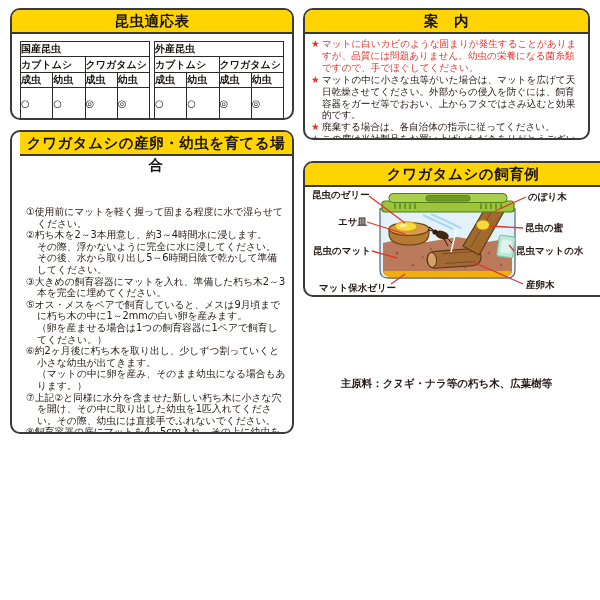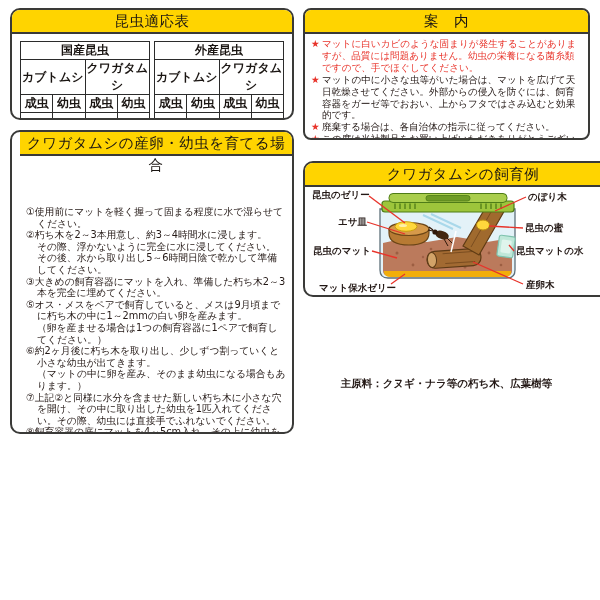--- a/index.html
+++ b/index.html
@@ -7,37 +7,37 @@
     width:600px;height:600px;background:#ffffff;position:relative;
     font-family:"DejaVu Sans","Liberation Sans",sans-serif;
     color:#231815;-webkit-font-smoothing:antialiased;
   }
   .panel{
     position:absolute;border:2px solid #3a3a38;border-radius:10px;
     background:#ffffff;overflow:hidden;box-sizing:border-box;
   }
   .panel-title{
     background:#ffd400;border-bottom:2px solid #3a3a38;
-    text-align:center;font-weight:normal;font-size:14.5px;
+    text-align:center;font-weight:bold;font-size:14.5px;
     height:22px;line-height:22px;letter-spacing:.5px;color:#1a1512;
   }
   
   #panel-table{left:10px;top:8px;width:284px;height:112px;}
   #panel-table .body{display:flex;justify-content:space-between;padding:7px 8px 0 8px;}
   table.adapt{border-collapse:collapse;table-layout:fixed;width:130px;}
   table.adapt td{
-    border:1.5px solid #2b2b2b;text-align:center;vertical-align:middle;
-    padding:0;font-size:12px;font-weight:bold;color:#1a1512;
+    border:1.5px solid #2b2b2b;vertical-align:middle;
+    padding:0;font-size:10px;font-weight:bold;color:#1a1512;
   }
   td.grp{height:14px;}
   td.sp{height:15px;}
   td.st{height:13px;font-size:8.5px;}
   td.mark{height:32px;font-size:27px;font-weight:normal;line-height:30px;color:#222;}
   
-  #panel-notice{left:303px;top:8px;width:287px;height:132px;border-radius:8px;}
+  #panel-notice{left:303px;top:8px;width:287px;height:132px;}
   #panel-notice .body{padding:4px 6px;font-size:9.6px;line-height:11.9px;}
   .notice-item{position:relative;padding-left:11px;}
   .notice-item .star{position:absolute;left:0;top:0;color:#e8332a;}
   .notice-item.emph{color:#e8332a;}
   
   #panel-guide{left:10px;top:130px;width:284px;height:304px;padding-left:8px;}
   #panel-guide .body{padding:4px 6px;font-size:9.8px;line-height:11.6px;margin-top:46px;}
   .gline{padding-left:11px;text-indent:-11px;}
   .gline.cont{text-indent:0;}
   

